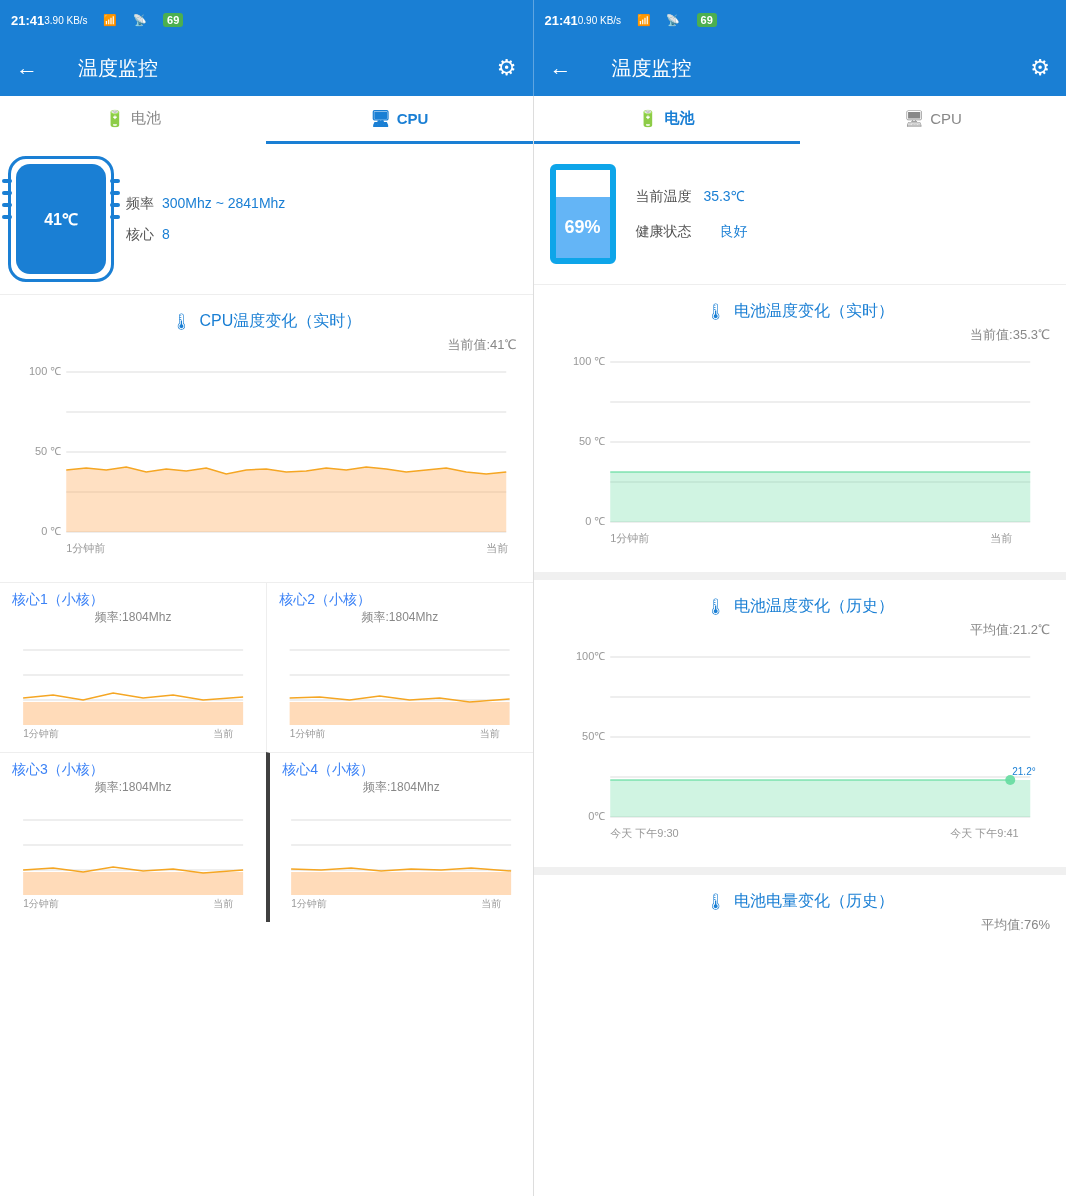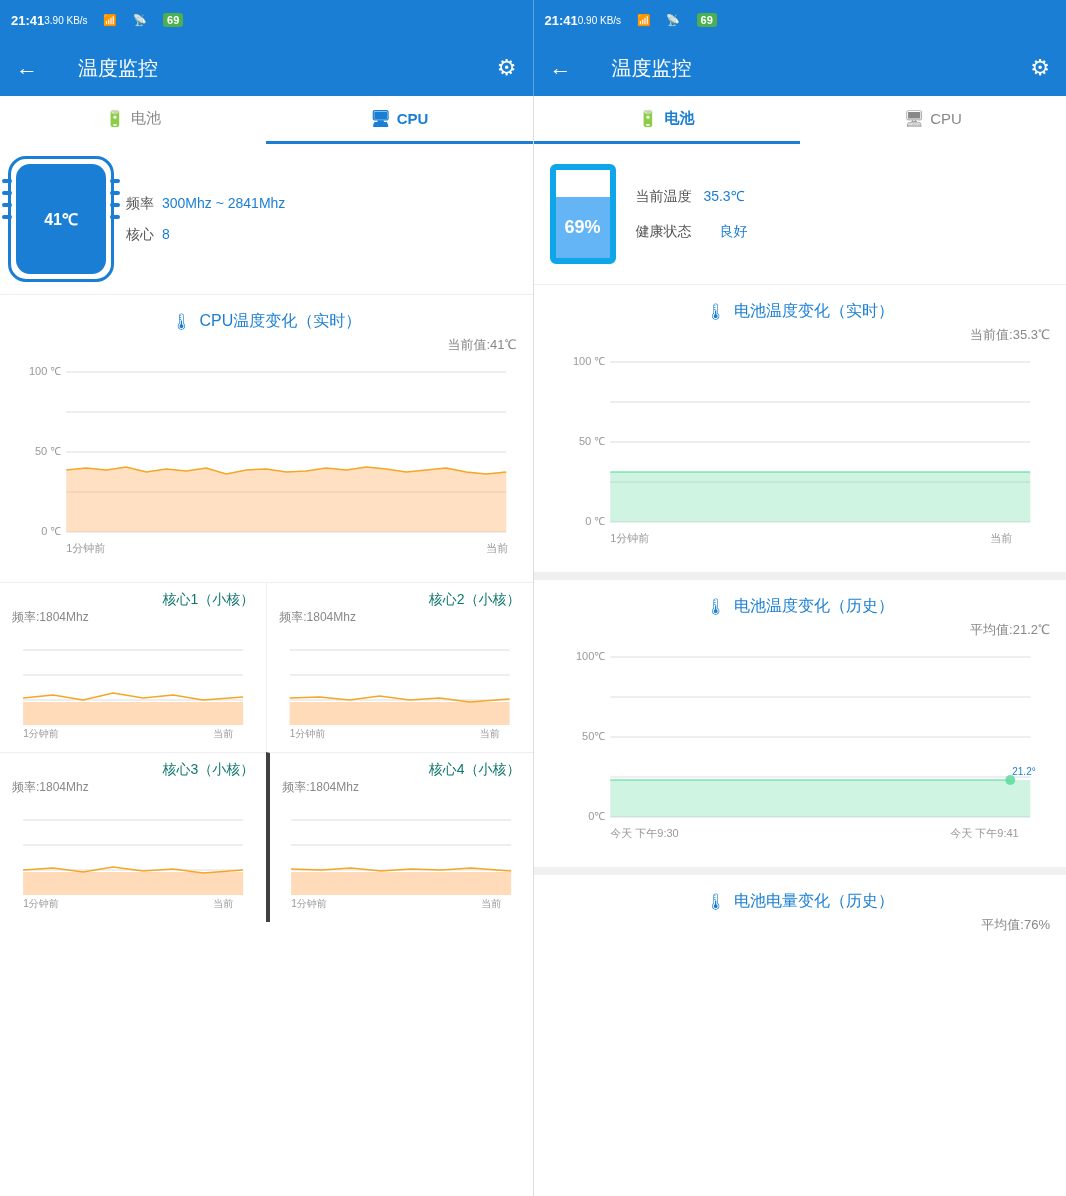--- a/index.html
+++ b/index.html
@@ -250,28 +250,28 @@
       grid-template-columns: 1fr 1fr;
       gap: 0;
       padding: 0;
     }
     .core-item {
       padding: 8px 12px;
       border-top: 1px solid #eee;
     }
     .core-title {
       font-size: 14px;
-      color: #0f766e;
+      color: #3b82f6;
       font-weight: 500;
-      text-align: right;
+      text-align: left;
     }
     .core-freq {
       font-size: 12px;
       color: #888;
-      text-align: left;
+      text-align: center;
       margin-bottom: 4px;
     }
     .core-chart { width: 100%; }
 
     
     .section-divider {
       height: 8px;
       background: #f0f0f0;
     }
     .avg-val {

